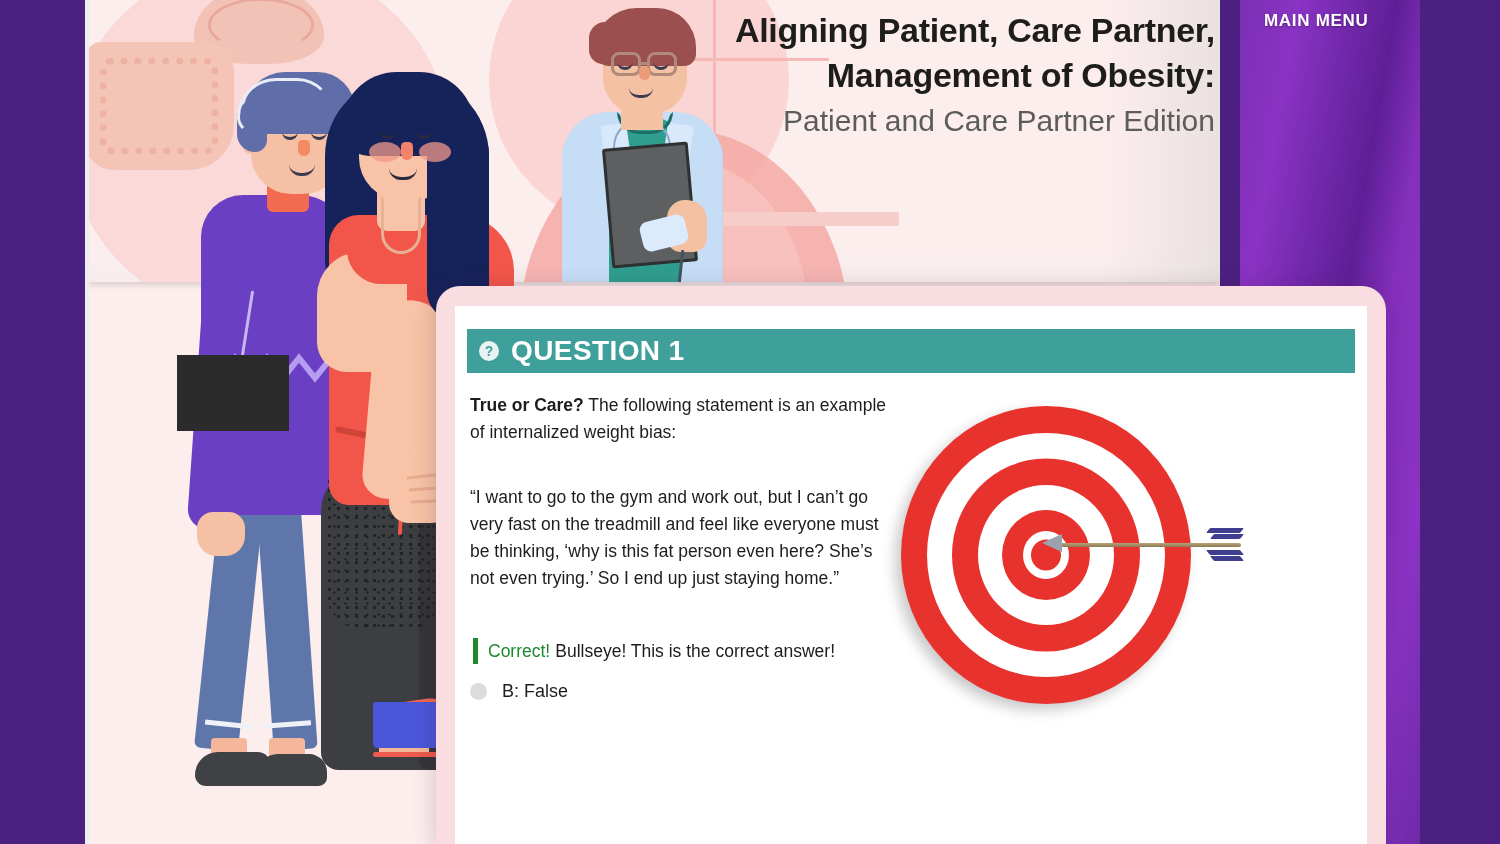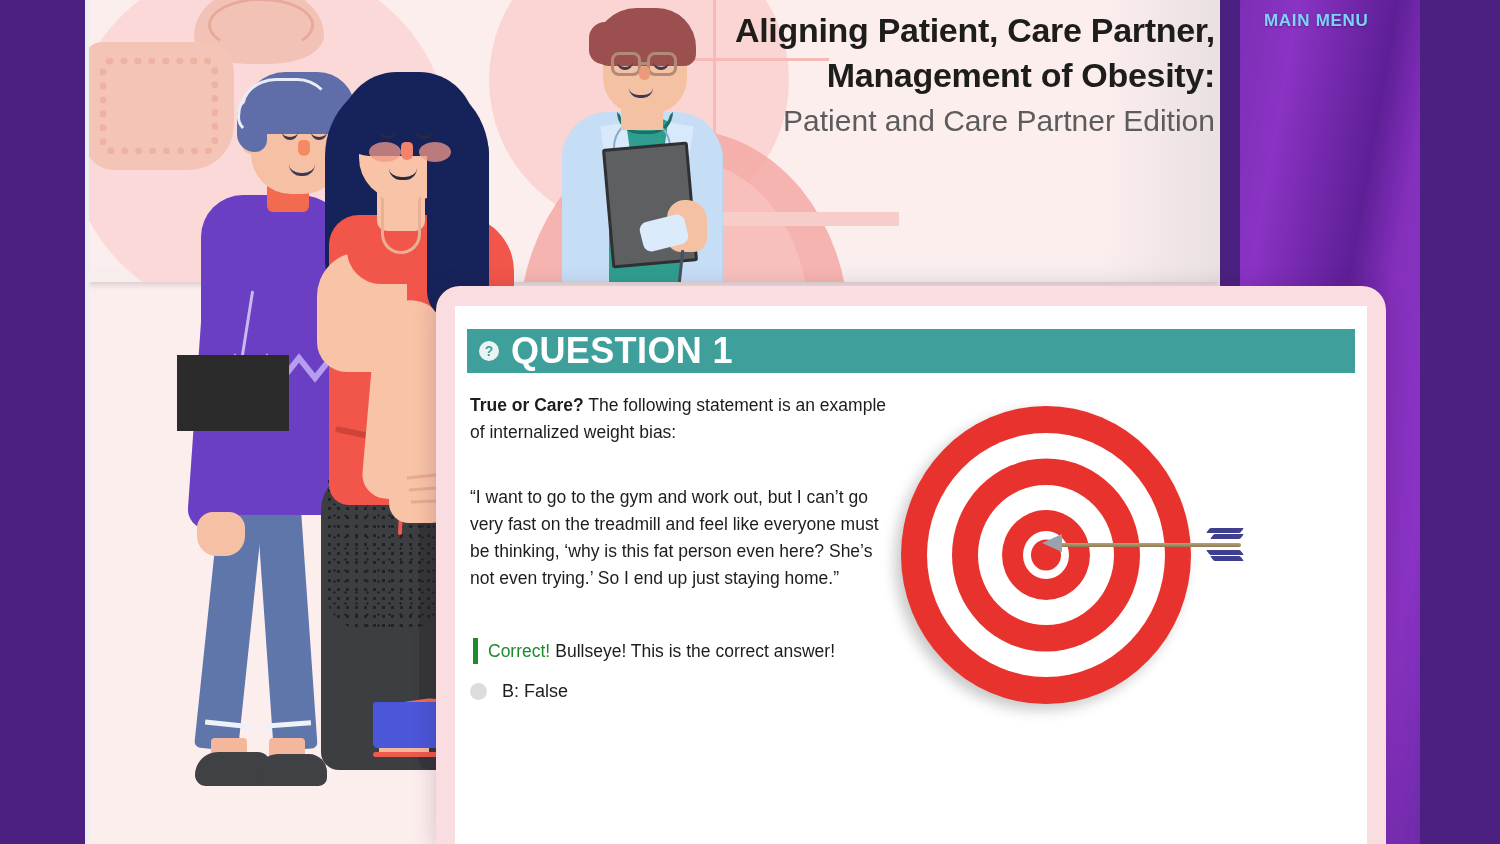--- a/index.html
+++ b/index.html
@@ -9,21 +9,21 @@
   #stage{ position:relative; width:1500px; height:844px; overflow:hidden; background:#4b2080; }
 
   
   .purple-left{ position:absolute; left:0; top:0; width:85px; height:844px;
                 background:#4b2080; }
   .purple-right{ position:absolute; left:1222px; top:0; width:278px; height:844px;
                  background:#4b2080; }
   .purple-panel{ position:absolute; left:1240px; top:0; width:180px; height:844px;
                  background:linear-gradient(100deg,#7c2fb5 0%,#8a33c4 18%,#5e1f96 48%,
                             #8530bd 62%,#8a33c4 82%,#6d2aa8 100%); }
-  .main-menu{ position:absolute; left:1264px; top:11px; color:#7dd3fc;
+  .main-menu{ position:absolute; left:1264px; top:11px; color:#ffffff;
               font-size:17px; font-weight:bold; letter-spacing:.7px;
               text-shadow:0 1px 2px rgba(0,0,0,.35); cursor:pointer; }
 
   
   .canvas{ position:absolute; left:89px; top:0; width:1131px; height:844px;
            background:#fdeeee; overflow:hidden; }
   .canvas-gap{ position:absolute; left:85px; top:0; width:5px; height:844px;
                background:#eceff1; }
 
   
@@ -218,21 +218,21 @@
   .card{ position:absolute; left:436px; top:286px; width:950px; height:560px;
          background:#fadde0; border-radius:24px 24px 0 0;
          box-shadow:0 4px 24px rgba(60,20,60,.22); }
   .card-inner{ position:absolute; left:455px; top:306px; width:912px; height:540px;
                background:#ffffff; }
   .q-header{ position:absolute; left:467px; top:329px; width:888px; height:44px;
              background:#3f9f9b; display:flex; align-items:center; padding-left:12px; }
   .q-icon{ width:20px; height:20px; border-radius:50%; background:#e9f3f2;
            color:#3f9f9b; font-size:14px; font-weight:bold; line-height:20px;
            text-align:center; margin-right:12px; flex:0 0 auto; }
-  .q-title{ color:#ffffff; font-size:36px; font-weight:bold; letter-spacing:.4px; }
+  .q-title{ color:#ffffff; font-size:28px; font-weight:bold; letter-spacing:.4px; }
 
   .q-body{ position:absolute; left:470px; top:392px; width:430px;
            color:#1d1d1b; font-size:17.5px; line-height:1.56; }
   .q-body b{ font-weight:bold; }
   .q-quote{ margin-top:37px; }
 
   .answers{ position:absolute; left:470px; top:626px; width:440px; }
   .ans-row{ display:flex; align-items:center; height:30px; }
   .radio{ width:17px; height:17px; border-radius:50%; background:#dcdcdc;
           flex:0 0 auto; margin-right:15px; }

